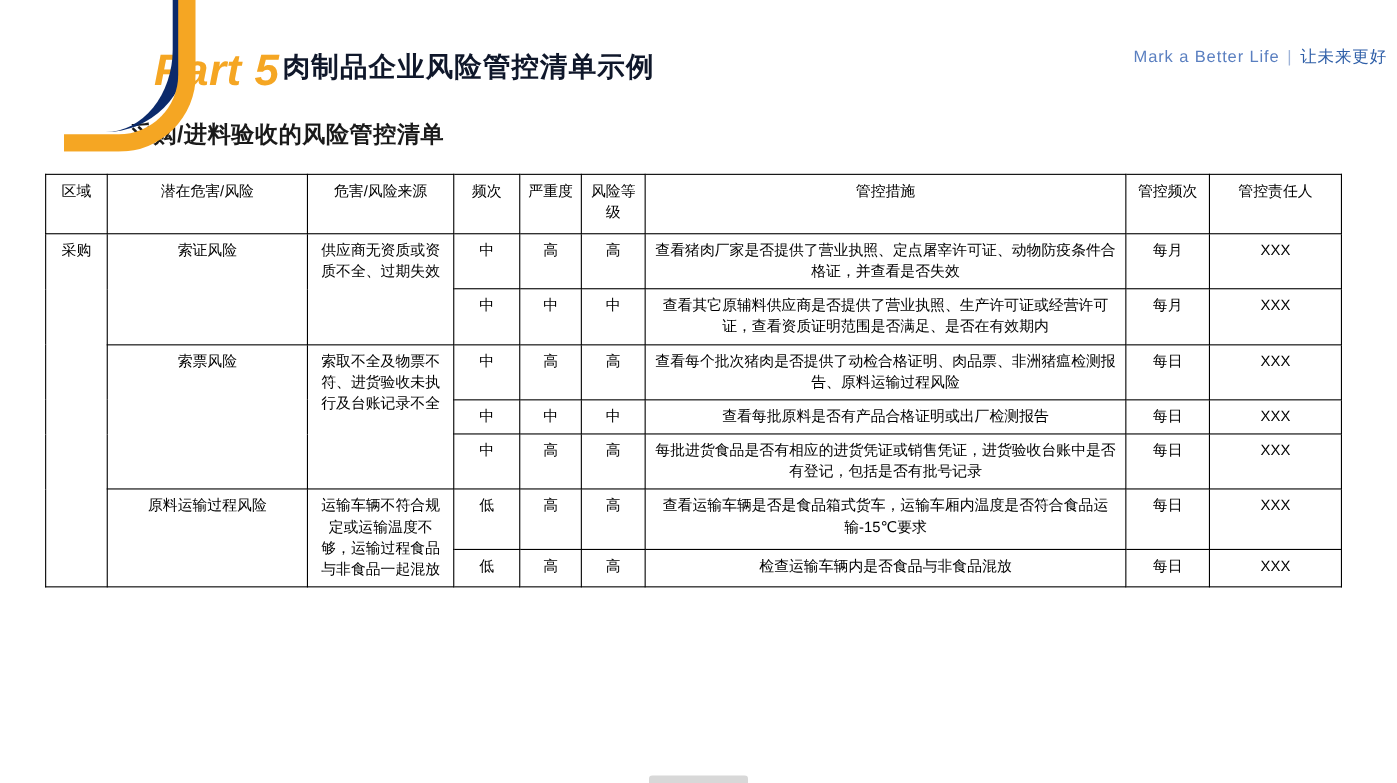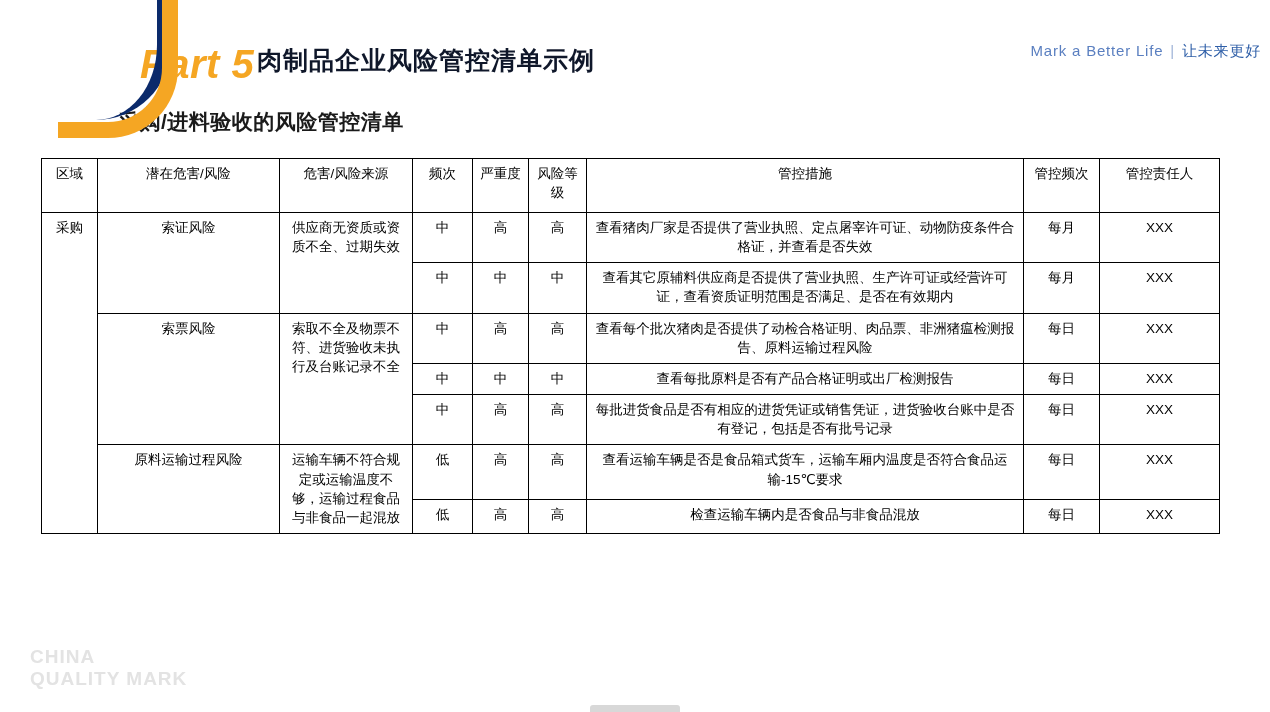--- a/index.html
+++ b/index.html
@@ -275,19 +275,15 @@
           <td>高</td>
           <td>高</td>
           <td>检查运输车辆内是否食品与非食品混放</td>
           <td>每日</td>
           <td>XXX</td>
         </tr>
       </tbody>
     </table>
   </div>
 
-  <div class="watermark">
-    <div>CHINA</div>
-    <div>QUALITY MARK</div>
-  </div>
 
   <div class="bottom-tab"></div>
 </div>
 
 </body></html>

